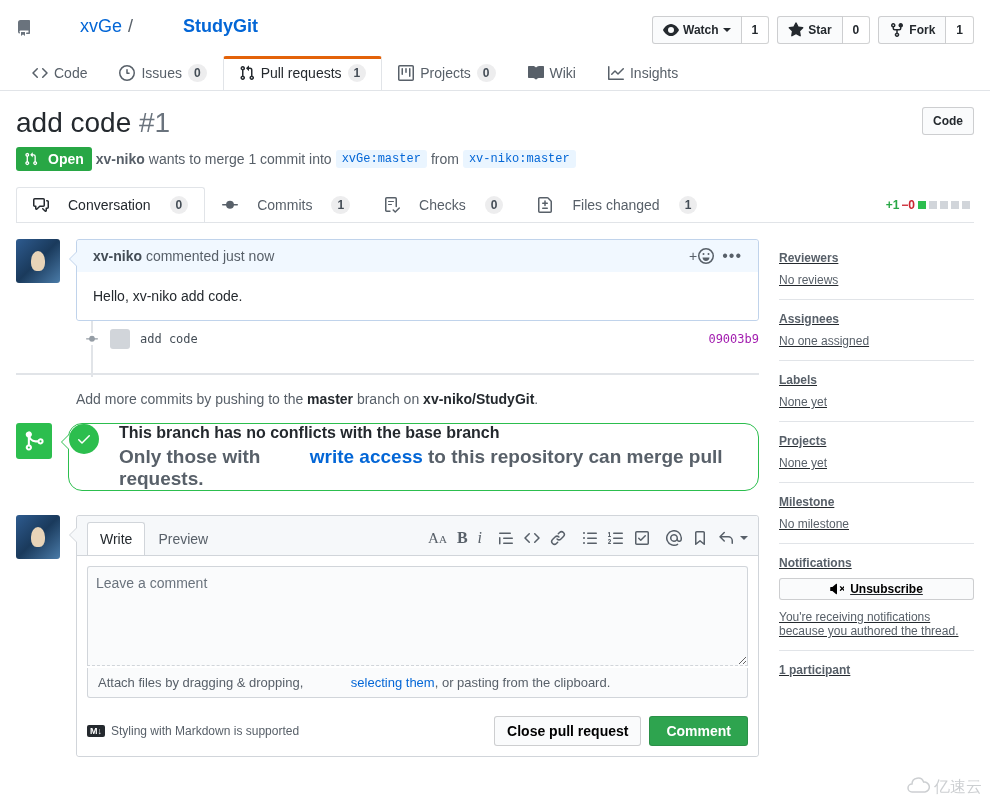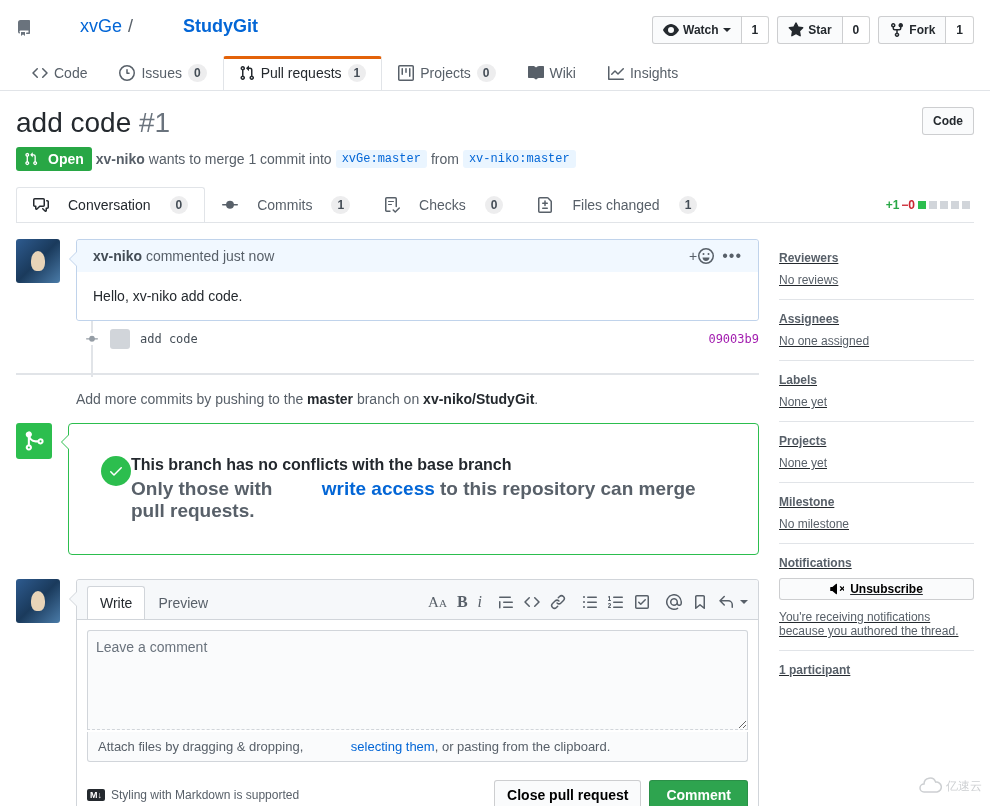--- a/index.html
+++ b/index.html
@@ -68,21 +68,21 @@
 .commit-row .line { position: absolute; left: 15px; top: -20px; bottom: -20px; width: 2px; background: #e1e4e8; z-index: -1; }
 .commit-dot { position: absolute; left: 10px; width: 12px; height: 12px; display: flex; align-items: center; justify-content: center; color: #959da5; background: #fff; }
 .commit-msg { font-family: SFMono-Regular, Consolas, monospace; color: #444d56; }
 .commit-sha { margin-left: auto; font-family: SFMono-Regular, Consolas, monospace; color: #a21caf; }
 
 .push-hint { margin-left: 60px; padding: 16px 0; color: #586069; font-size: 14px; }
 .push-hint strong { color: #24292e; }
 
 .merge-box-wrap { display: flex; gap: 16px; align-items: flex-start; }
 .merge-icon { width: 36px; height: 36px; background: #2cbe4e; border-radius: 3px; display: flex; align-items: center; justify-content: center; color: #fff; flex-shrink: 0; }
-.merge-box { flex: 1; border: 1px solid #2cbe4e; border-radius: 4px; padding: 32px; display: flex; gap: 0; align-items: flex-start; position: relative; }
+.merge-box { flex: 1; border: 1px solid #2cbe4e; border-radius: 14px; padding: 0; display: flex; gap: 20px; align-items: flex-start; position: relative; }
 .merge-box::before { content: ""; position: absolute; top: 10px; left: -8px; border-top: 8px solid transparent; border-bottom: 8px solid transparent; border-right: 8px solid #2cbe4e; }
 .merge-box::after { content: ""; position: absolute; top: 11px; left: -7px; border-top: 7px solid transparent; border-bottom: 7px solid transparent; border-right: 7px solid #fff; }
 .status-check { width: 30px; height: 30px; background: #2cbe4e; border-radius: 50%; display: flex; align-items: center; justify-content: center; color: #fff; flex-shrink: 0; }
 .merge-box h3 { font-size: 16px; font-weight: 600; margin-bottom: 4px; }
 .merge-box p { color: #586069; font-size: 19px; font-weight: bold; }
 
 
 .comment-form { flex: 1; border: 1px solid #d1d5da; border-radius: 3px; position: relative; }
 .comment-form::before { content: ""; position: absolute; top: 11px; left: -8px; border-top: 8px solid transparent; border-bottom: 8px solid transparent; border-right: 8px solid #d1d5da; }
 .comment-form::after { content: ""; position: absolute; top: 12px; left: -7px; border-top: 7px solid transparent; border-bottom: 7px solid transparent; border-right: 7px solid #f6f8fa; }
@@ -103,21 +103,21 @@
 .btn-primary { background: #2ea44f; color: #fff; border: 1px solid rgba(27,31,35,.15); padding: 6px 16px; font-size: 14px; font-weight: 600; border-radius: 3px; cursor: pointer; }
 .cf-buttons { display: flex; gap: 8px; }
 
 
 .side-section { border-bottom: 1px solid #e1e4e8; padding: 12px 0; font-size: 12px; }
 .side-section h4 { font-size: 12px; font-weight: 600; color: #586069; margin-bottom: 8px; }
 .side-section .val { color: #586069; }
 .side-btn { width: 100%; border: 1px solid rgba(27,31,35,.2); background: #fafbfc; padding: 3px 10px; border-radius: 3px; font-size: 12px; font-weight: 600; display: flex; align-items: center; justify-content: center; gap: 6px; cursor: pointer; margin-top: 8px; }
 
 
-.watermark { position: fixed; right: 8px; bottom: 8px; opacity: .3; font-size: 12px; display: flex; align-items: center; gap: 4px; color: #586069; }
+.watermark { position: fixed; right: 8px; bottom: 8px; opacity: .3; font-size: 16px; display: flex; align-items: flex-end; gap: 4px; color: #586069; }
 
 .md-badge { background: #24292e; color: #fff; font-size: 9px; font-weight: 700; padding: 1px 3px; border-radius: 2px; }
 .item-bold { font-weight: 700; font-family: serif; font-size: 16px; }
 .item-italic { font-style: italic; font-family: serif; font-size: 16px; }
 .item-heading { display: inline-flex; align-items: baseline; font-family: serif; font-weight: 400; }
 .item-heading .big { font-size: 15px; }
 .item-heading .small { font-size: 11px; }
 </style>
 </head>
 <body>

